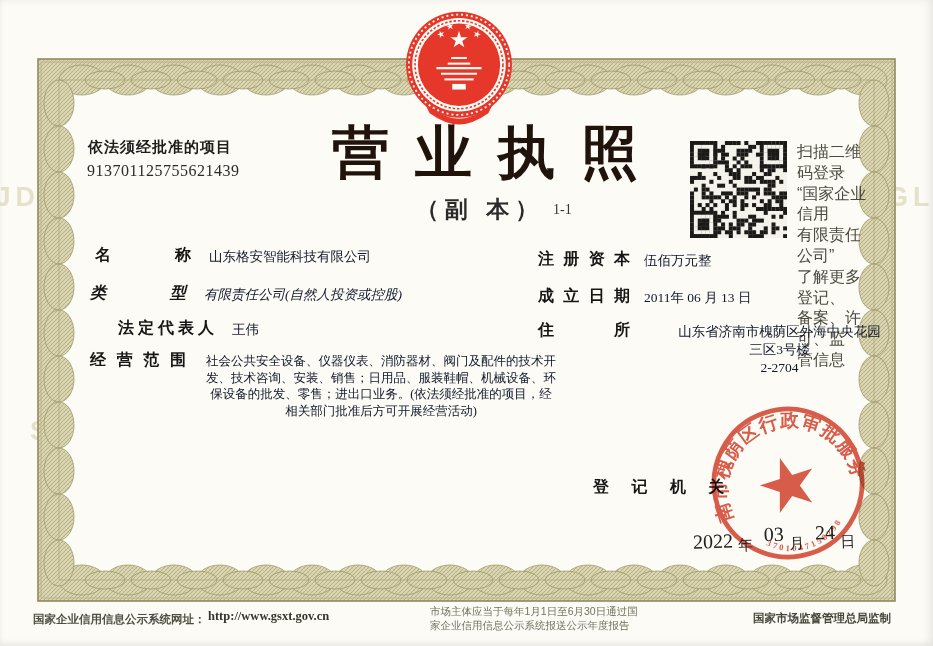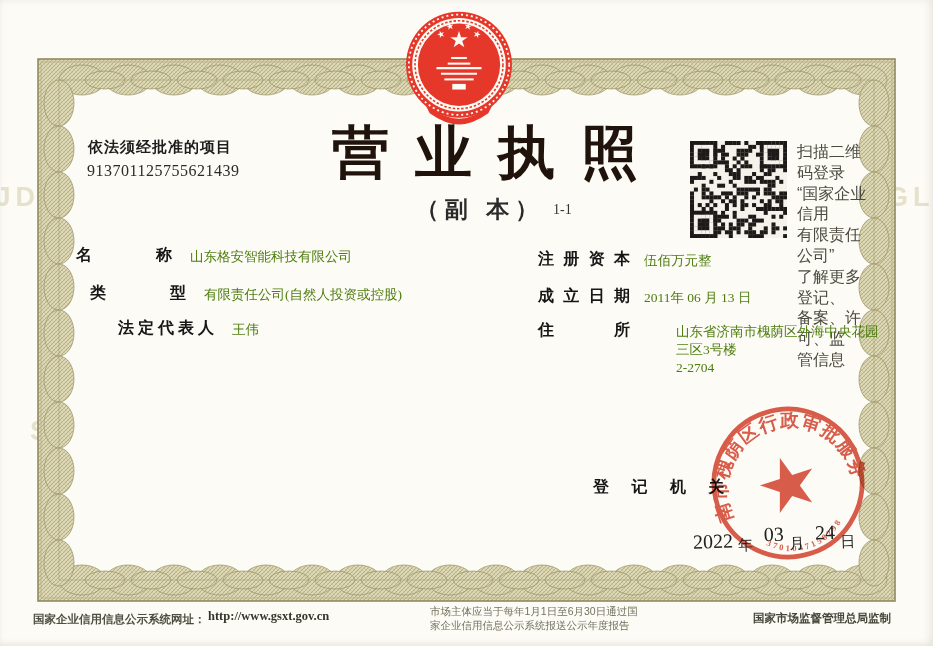--- a/index.html
+++ b/index.html
@@ -24,22 +24,22 @@
   .copy-no{left:553px;top:202px;font-size:14px;font-family:"Liberation Serif",serif;color:#333;}
   
   .qr{left:690px;top:141px;width:97px;height:97px;background:#f4f2ea;}
   .qr svg{display:block;}
   .qr-caption{left:797px;top:142px;width:78px;font-size:16px;line-height:1.3;color:#4b4a40;}
   .qr-caption span{display:block;}
   
   .frow{position:absolute;display:flex;align-items:flex-start;}
   .flabel{display:inline-block;font-size:16px;font-weight:700;color:#161616;
       text-align:justify;text-align-last:justify;line-height:1.15;flex:none;}
-  .fvalue{font-family:"Liberation Serif",serif;font-size:13.5px;color:#4d7c0f;
-      line-height:1.35;white-space:pre-line;padding-top:2px;}
+  .fvalue{font-family:"Liberation Serif",serif;font-size:13.5px;color:#0f172a;
+      line-height:1.35;white-space:pre-line;padding-top:2px;text-align:center;}
   .left-col .flabel{width:96px;margin-right:18px;}
   .right-col .flabel{width:92px;margin-right:14px;}
   .scope .fvalue{font-size:12.5px;line-height:1.32;}
   
   .reg-label{left:593px;top:477px;font-size:16px;font-weight:700;letter-spacing:9px;color:#161616;}
   .date-row{left:688px;top:531px;font-size:15px;color:#222;transform:rotate(-2deg);white-space:nowrap;}
   .date-row .num{font-family:"Liberation Serif",serif;font-size:20px;position:relative;top:-3px;margin:0 5px;}
   .date-row .num.m{top:-8px;}
   .date-row .num.d{top:-8px;}
   .date-row .unit{letter-spacing:2px;}
@@ -725,31 +725,35 @@
     </div>
   <div class="abs qr-caption">
     <span>扫描二维码登录</span>
     <span>“国家企业信用</span>
     <span>有限责任公司”</span>
     <span>了解更多登记、</span>
     <span>备案、许可、监</span>
     <span>管信息</span>
   </div>
 
-  <div class="frow left-col" style="left:76px;top:246px;width:420px;">
+  <div class="frow left-col" style="left:95px;top:246px;width:420px;">
     <span class="flabel">名称</span>
     <span class="fvalue">山东格安智能科技有限公司</span>
   </div>
-  <div class="frow left-col" style="left:90px;top:284px;width:420px;">
+  <div class="frow left-col" style="left:90px;top:284px;width:420px;font-style:italic;">
     <span class="flabel">类型</span>
     <span class="fvalue">有限责任公司(自然人投资或控股)</span>
   </div>
   <div class="frow left-col" style="left:90px;top:319px;width:420px;margin-left:28px;">
     <span class="flabel">法定代表人</span>
     <span class="fvalue">王伟</span>
+  </div>
+  <div class="frow left-col scope" style="left:90px;top:351px;width:468px;">
+    <span class="flabel">经营范围</span>
+    <span class="fvalue">社会公共安全设备、仪器仪表、消防器材、阀门及配件的技术开发、技术咨询、安装、销售；日用品、服装鞋帽、机械设备、环保设备的批发、零售；进出口业务。(依法须经批准的项目，经相关部门批准后方可开展经营活动)</span>
   </div>
 
   <div class="frow right-col" style="left:538px;top:250px;width:340px;">
     <span class="flabel">注册资本</span>
     <span class="fvalue">伍佰万元整</span>
   </div>
   <div class="frow right-col" style="left:538px;top:287px;width:340px;">
     <span class="flabel">成立日期</span>
     <span class="fvalue">2011年 06 月 13 日</span>
   </div>

